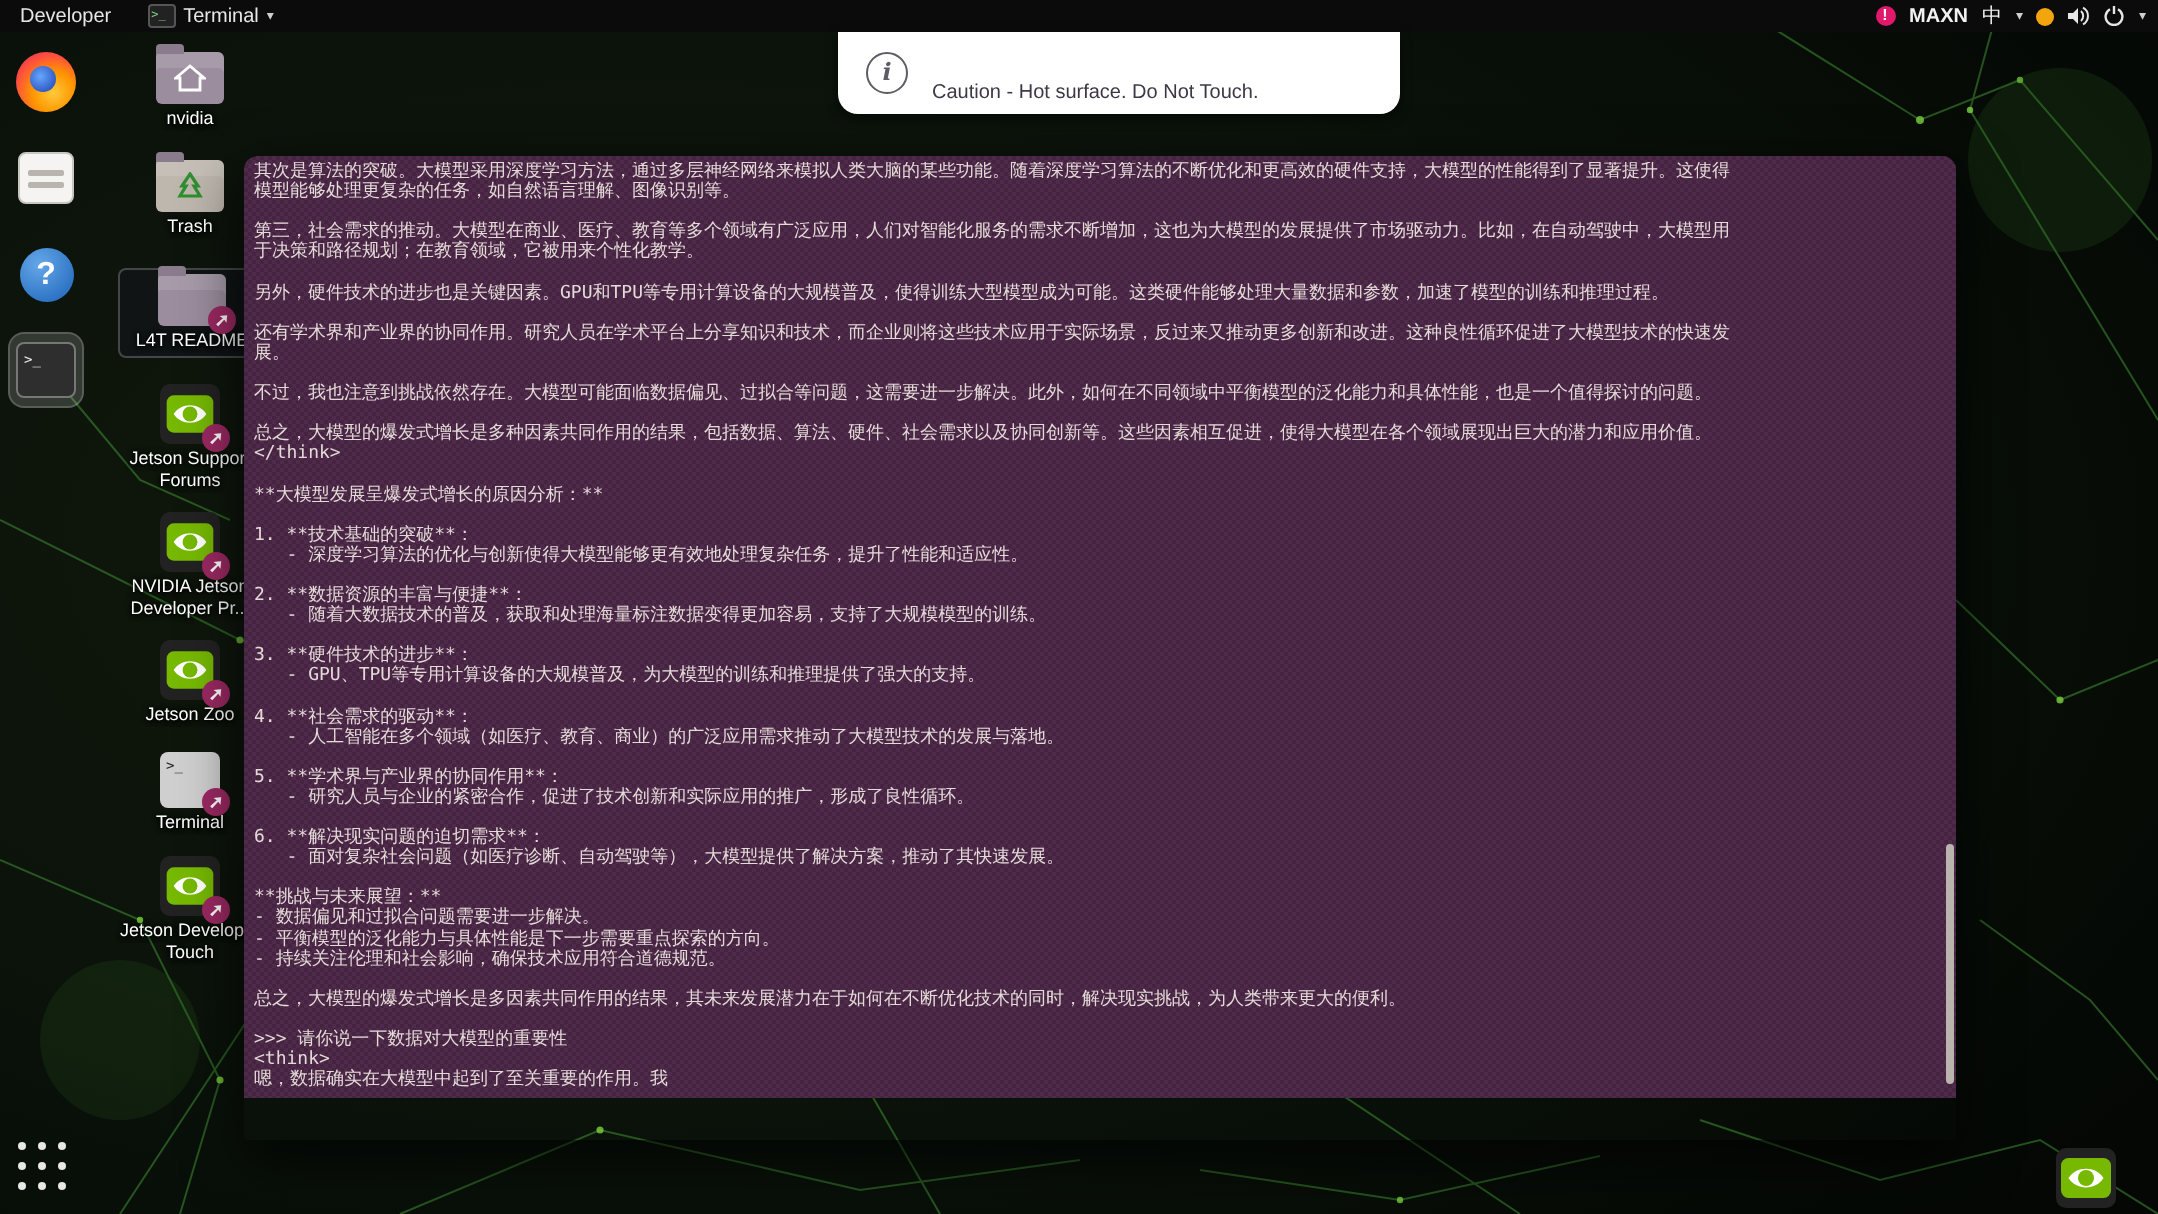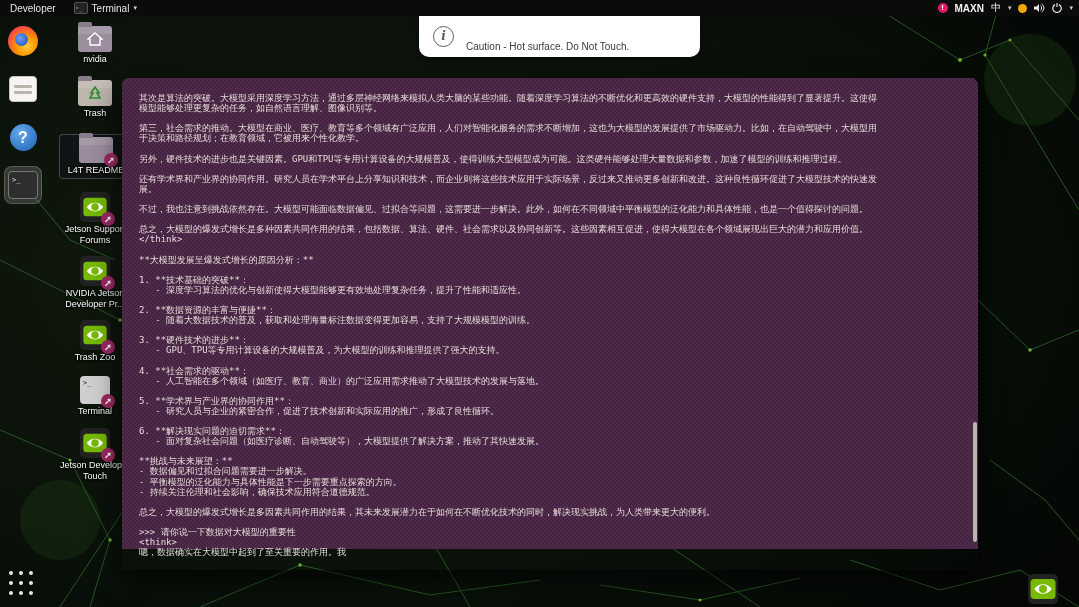--- a/index.html
+++ b/index.html
@@ -103,21 +103,21 @@
     color:#f8e8e2;font:bold 10px/14px "Liberation Sans",sans-serif;text-align:center;display:block;}
   .menu-lines{width:9px;display:flex;flex-direction:column;gap:2px;}
   .menu-lines i{height:1px;background:#cfcfcf;display:block;}
 
   .tbody{position:relative;height:471px;box-sizing:border-box;padding:3px 6px 0 5px;
     background-color:#45243f;
     background-image:
       linear-gradient(45deg,#502a4c 25%,transparent 25%,transparent 75%,#502a4c 75%),
       linear-gradient(45deg,#502a4c 25%,transparent 25%,transparent 75%,#502a4c 75%);
     background-size:4px 4px;background-position:0 0,2px 2px;}
-  .tbody pre{margin:12px;font:9px/10.1px "DejaVu Sans Mono",monospace;color:#e4dbd8;
+  .tbody pre{margin:0;font:9px/10.1px "DejaVu Sans Mono",monospace;color:#e4dbd8;
     white-space:pre;overflow:hidden;}
   .sbar{position:absolute;right:1px;top:0;width:5px;height:471px;}
   .sthumb{position:absolute;right:0;top:344px;width:4px;height:120px;background:#b9b5ad;border-radius:2px;}
 
   .nvlogo-corner{left:1028px;top:574px;z-index:5;}
 </style>
 </head>
 <body>
 
 <svg id="wallpaper" class="abs" width="1079" height="607" viewBox="0 0 1079 607">
@@ -271,21 +271,21 @@
     <div class="lbl">NVIDIA Jetson Developer Pr...</div>
   </div>
 
   <div class="dicon" style="top:296px;">
     <div class="nv-tile">
       <svg width="28" height="28">
           <use href="#nveye"></use>
         </svg>
       <span class="shortcut-badge">➚</span>
     </div>
-    <div class="lbl">Trash Zoo</div>
+    <div class="lbl">Jetson Zoo</div>
   </div>
 
   <div class="dicon" style="top:352px;">
     <div class="desk-term">
       <span>&gt;_</span>
       <span class="shortcut-badge">➚</span>
     </div>
     <div class="lbl">Terminal</div>
   </div>
 

